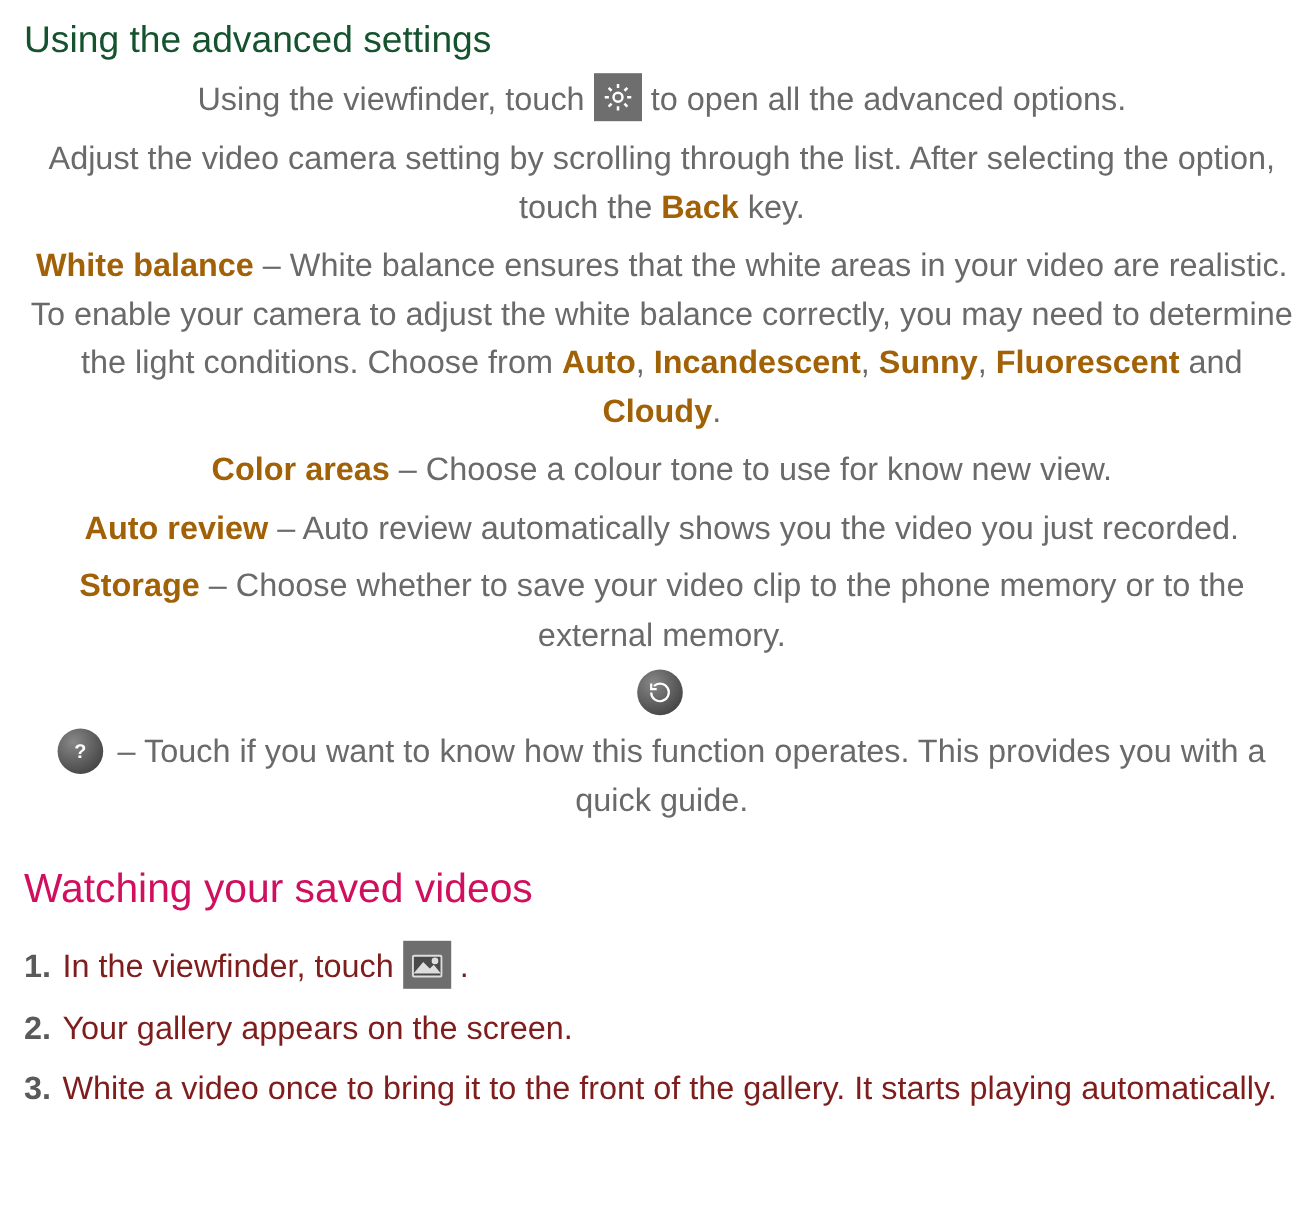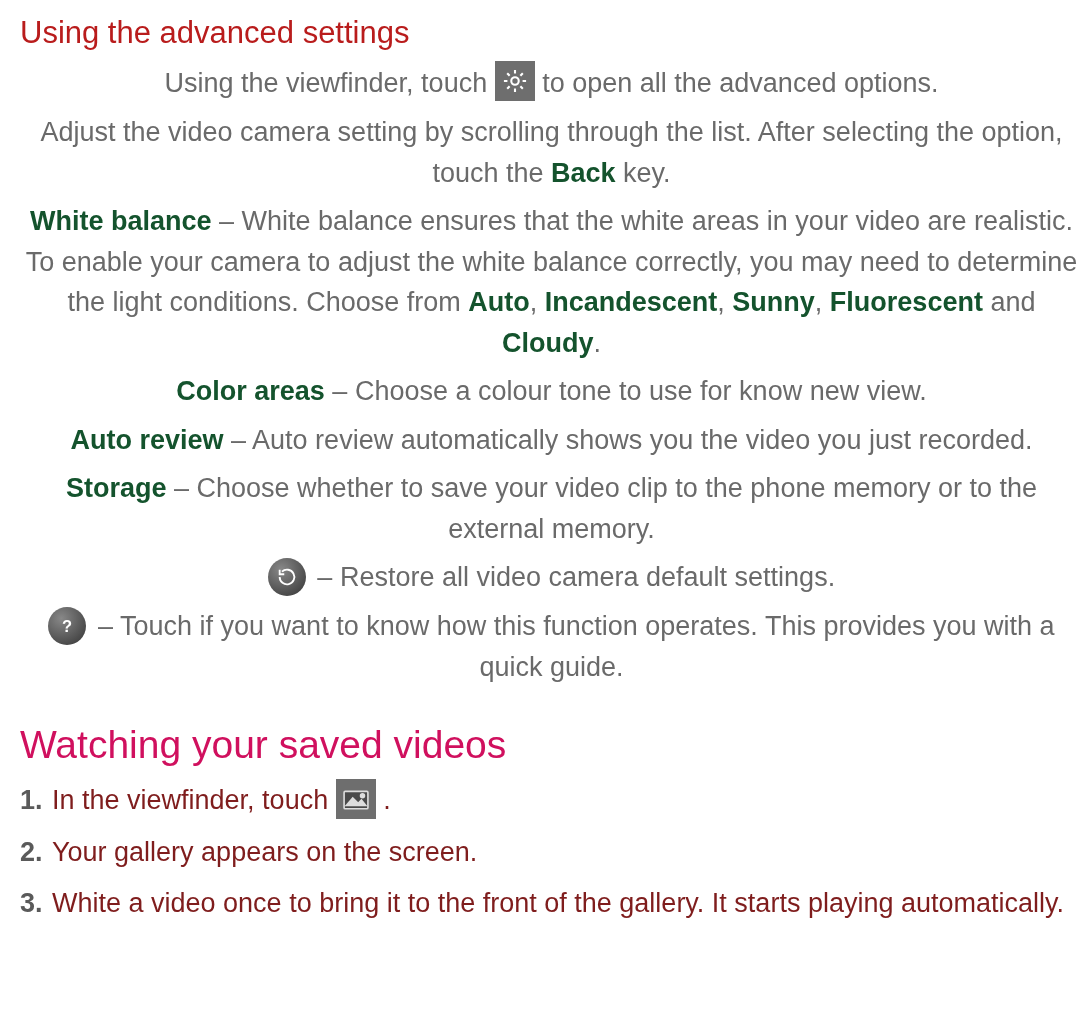--- a/index.html
+++ b/index.html
@@ -7,40 +7,40 @@
       font-family: 'Helvetica Neue', Arial, sans-serif;
       font-weight: 300;
       width: 1083px;
       background: #fff;
       color: #6a6a6a;
       padding: 10px 0px 20px 20px;
       font-size: 27px;
       line-height: 1.5;
     }
     .heading {
-      color: #b91c1c;
+      color: #14532d;
       font-size: 31px;
       font-weight: 400;
       margin-bottom: 6px;
     }
     .heading2 {
       color: #d0105e;
-      font-size: 39px;
+      font-size: 34px;
       font-weight: 400;
       margin-top: 28px;
-      margin-bottom: 6px;
+      margin-bottom: 18px;
     }
     .para {
       margin-bottom: 8px;
       color: #6a6a6a;
       text-align: center;
     }
     .bold {
       font-weight: 700;
-      color: #14532d;
+      color: #a16207;
     }
     .inline-icon {
       display: inline-flex;
       align-items: center;
       justify-content: center;
       vertical-align: middle;
       width: 40px;
       height: 40px;
       background: #6e6e6e;
       position: relative;
@@ -117,21 +117,20 @@
   <span class="bold">Storage</span><span> – Choose whether to save your video clip to the phone memory or to the external memory.</span>
 </p>
 
 <p class="para">
   <span class="round-icon">
     <svg viewBox="0 0 24 24" fill="none" stroke="#fff" stroke-width="2">
       <path d="M4 12a8 8 0 1 0 2.5-5.8"></path>
       <path d="M4 4v5h5"></path>
     </svg>
   </span>
-  <span> – Restore all video camera default settings.</span>
 </p>
 
 <p class="para">
   <span class="round-icon">
     <svg viewBox="0 0 24 24" fill="#fff">
       <text x="12" y="18" text-anchor="middle" font-size="18" font-weight="bold" font-family="Arial">?</text>
     </svg>
   </span>
   <span> – Touch if you want to know how this function operates. This provides you with a quick guide.</span>
 </p>

